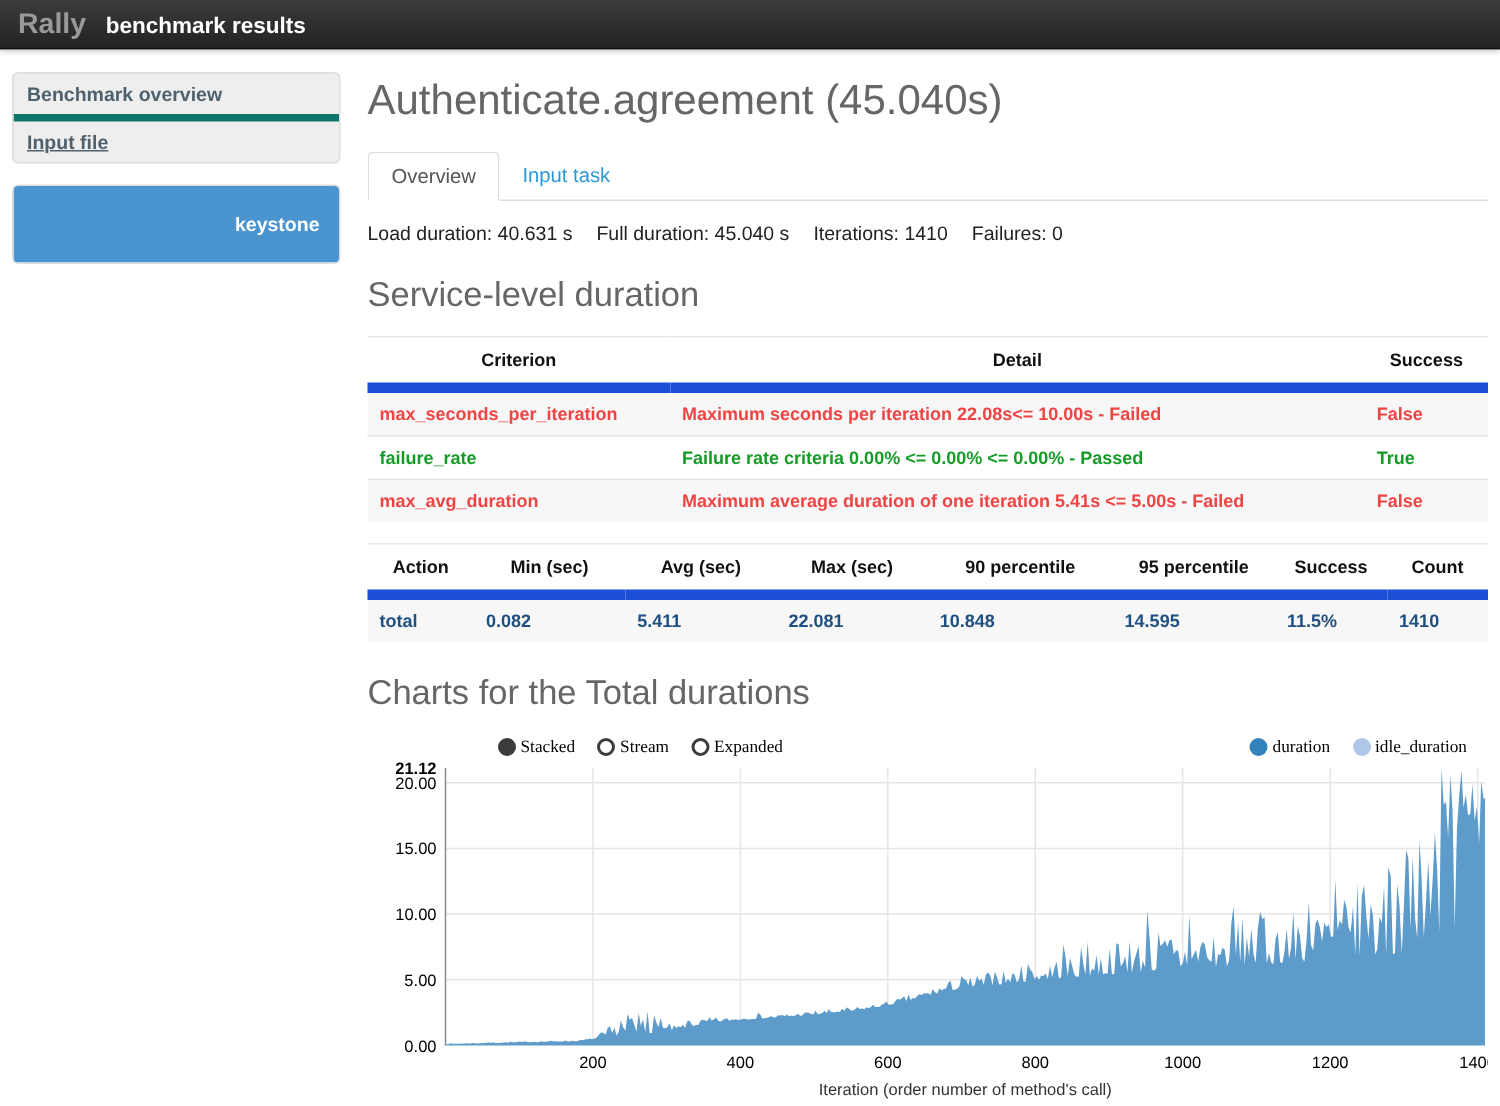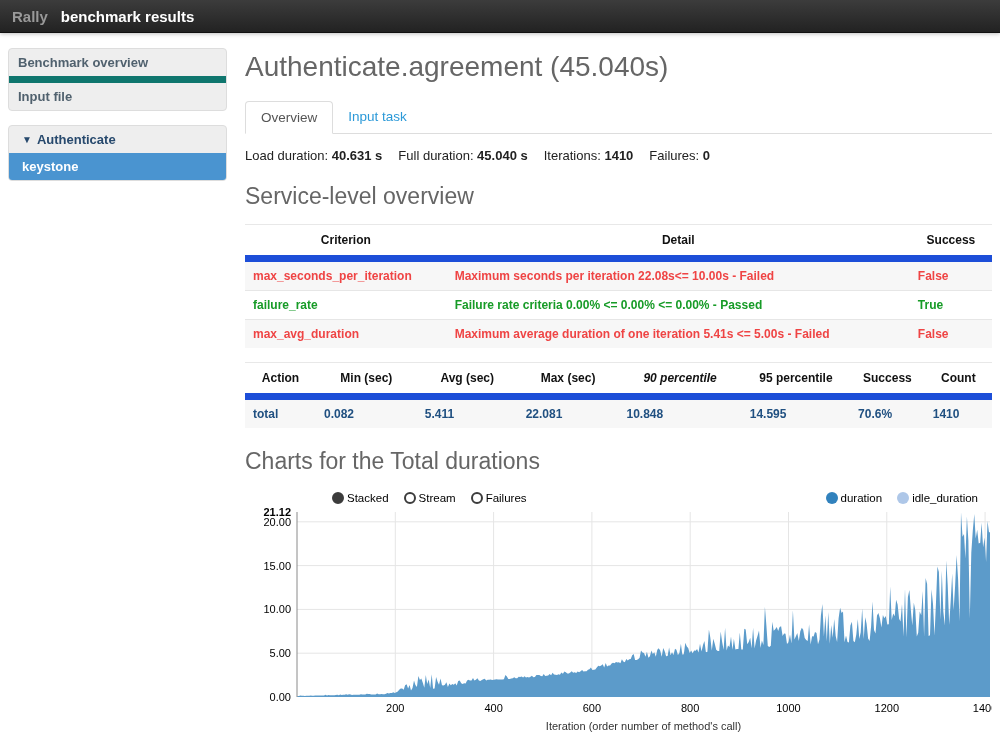--- a/index.html
+++ b/index.html
@@ -3,65 +3,65 @@
 <meta charset="utf-8">
 <style>
   * { box-sizing: border-box; }
   html,body { margin:0; padding:0; width:1000px; height:737px; overflow:hidden;
               background:#fff; font-family:"Liberation Sans", sans-serif; color:#333; }
 
   
   .navbar { height:33px; line-height:33px; padding:0 12px;
             background:linear-gradient(#3c3c3c,#222); border-bottom:1px solid #111;
             box-shadow:0 1px 4px rgba(0,0,0,.25); white-space:nowrap; }
-  .navbar .brand { color:#999; font-weight:bold; font-size:15px; margin-right:13px; }
+  .navbar .brand { color:#999; font-weight:bold; font-size:19px; margin-right:13px; }
   .navbar .nav-title { color:#fff; font-weight:bold; font-size:15px; }
 
   
   .layout { display:flex; align-items:flex-start; }
   .sidebar { width:219px; flex:0 0 219px; margin:15px 0 0 8px; font-size:13px; }
   .nav-group { border:1px solid #ddd; border-radius:4px; background:#eee; margin-bottom:14px; overflow:hidden; }
   .nav-group ul { list-style:none; margin:0; padding:0; }
   .nav-item { padding:6px 9px; font-weight:bold; color:#50616e; cursor:pointer; }
-  .nav-item + .nav-item { border-top:7px solid #0f766e; }
+  .nav-item + .nav-item { border-top:5px solid #0f766e;text-decoration:underline; }
   .group-header { padding:6px 13px; font-weight:bold; color:#27496d; cursor:pointer; }
   .group-header .caret { font-size:10px; margin-right:5px; display:inline-block; vertical-align:1px; }
-  .group-item { padding:6px 13px; font-weight:bold; cursor:pointer; }
+  .group-item { padding:18px 13px; font-weight:bold; cursor:pointer;text-align:right; }
   .group-item.active { background:#4a94d0; color:#fff; }
 
   main { flex:1 1 auto; margin:0 8px 0 18px; padding-top:10px; min-width:0; }
   h1 { font-size:28px; font-weight:400; color:#666; margin:8px 0 18px; }
   h2 { font-size:23px; font-weight:400; color:#666; margin:20px 0 10px; }
 
   
   .tabs { list-style:none; display:flex; margin:0 0 14px; padding:0; border-bottom:1px solid #ddd; font-size:13.5px; }
   .tabs li { padding:8px 15px; margin-bottom:-1px; cursor:pointer; color:#2b99d8; }
   .tabs li.active { background:#fff; border:1px solid #ddd; border-bottom-color:#fff;
                     border-radius:4px 4px 0 0; color:#555; cursor:default; }
 
   
   .stats { font-size:13px; margin:14px 0 4px; color:#222; }
   .stats .stat { margin-right:16px; }
-  .stats b { font-weight:bold; }
+  .stats b { font-weight:normal; }
 
   
   table { width:100%; border-collapse:collapse; font-size:12px; margin:14px 0 6px; border-top:1px solid #e8e8e8; }
   th { text-align:center; font-weight:bold; color:#111; padding:8px 8px; border-bottom:7px solid #1d4ed8; }
   td { padding:7px 8px; font-weight:bold; }
   tbody tr { border-top:1px solid #e6e6e6; }
   tbody tr:nth-child(odd) { background:#f7f7f7; }
   tr.sla-fail td { color:#ef4444;margin-top:16px; }
   tr.sla-pass td { color:#179b27; }
   #dur-table td { color:#205081; }
 
   
   .chart-head { display:flex; justify-content:space-between; align-items:center;
                 padding:0 14px 0 87px; margin-top:14px; height:18px; font-size:11.5px; color:#000; }
   .chart-head .grp { display:flex; gap:15px; }
-  .ctrl, .lgd { display:flex; align-items:flex-end; cursor:pointer; }
+  .ctrl, .lgd { display:flex; align-items:flex-end; cursor:pointer;font-family:Liberation Serif, serif; }
   .dot { display:inline-block; width:12px; height:12px; border-radius:50%; margin-right:3px; }
   .ctrl .dot.on  { background:#3c3c3c; border:2px solid #3c3c3c; }
   .ctrl .dot.off { background:#fff; border:2px solid #3c3c3c; }
   svg#chart { display:block; }
   svg text { font-family:"Liberation Sans", sans-serif; font-size:11px; fill:#000; }
   svg text.xlab { fill:#333; }
 </style>
 </head>
 <body>
 
@@ -71,40 +71,37 @@
 
 <div class="layout">
   <aside class="sidebar">
     <div class="nav-group">
       <ul id="sidebar-top">
           <li class="nav-item">Benchmark overview</li>
           <li class="nav-item">Input file</li>
         </ul>
     </div>
     <div class="nav-group">
-      <div class="group-header">
-        <span class="caret">▼</span><span>Authenticate</span>
-      </div>
       <ul id="group-items">
           <li class="group-item active">keystone</li>
         </ul>
     </div>
   </aside>
 
   <main>
     <h1>Authenticate.agreement (45.040s)</h1>
 
     <ul class="tabs" id="tabs">
         <li class="active">Overview</li>
         <li>Input task</li>
       </ul>
 
     <div class="stats" id="stats"><span class="stat"><span>Load duration: </span><b>40.631 s</b></span><span class="stat"><span>Full duration: </span><b>45.040 s</b></span><span class="stat"><span>Iterations: </span><b>1410</b></span><span class="stat"><span>Failures: </span><b>0</b></span></div>
 
-    <h2>Service-level overview</h2>
+    <h2>Service-level duration</h2>
     <table id="sla-table">
       <thead>
           <tr id="sla-head">
             <th style="width: 27%;">Criterion</th>
             <th style="width: 62%;">Detail</th>
             <th style="width: 11%;">Success</th>
           </tr>
         </thead>
       <tbody id="sla-body">
           <tr class="sla-fail">
@@ -125,54 +122,54 @@
         </tbody>
     </table>
 
     <table id="dur-table">
       <thead>
           <tr id="dur-head">
             <th style="width: 9.5%;">Action</th>
             <th style="width: 13.5%;">Min (sec)</th>
             <th style="width: 13.5%;">Avg (sec)</th>
             <th style="width: 13.5%;">Max (sec)</th>
-            <th style="width: 16.5%; font-style: italic;">90 percentile</th>
+            <th style="width: 16.5%;">90 percentile</th>
             <th style="width: 14.5%;">95 percentile</th>
             <th style="width: 10%;">Success</th>
             <th style="width: 9%;">Count</th>
           </tr>
         </thead>
       <tbody id="dur-body">
           <tr>
             <td>total</td>
             <td>0.082</td>
             <td>5.411</td>
             <td>22.081</td>
             <td>10.848</td>
             <td>14.595</td>
-            <td>70.6%</td>
+            <td>11.5%</td>
             <td>1410</td>
           </tr>
         </tbody>
     </table>
 
     <h2>Charts for the Total durations</h2>
     <div class="chart-head">
       <div class="grp" id="chart-controls">
           <span class="ctrl">
             <span class="dot on"></span>
             <span>Stacked</span>
           </span>
           <span class="ctrl">
             <span class="dot off"></span>
             <span>Stream</span>
           </span>
           <span class="ctrl">
             <span class="dot off"></span>
-            <span>Failures</span>
+            <span>Expanded</span>
           </span>
         </div>
       <div class="grp" id="chart-legend">
           <span class="lgd">
             <span class="dot" style="background: rgb(49, 130, 189);"></span>
             <span>duration</span>
           </span>
           <span class="lgd">
             <span class="dot" style="background: rgb(174, 199, 232);"></span>
             <span>idle_duration</span>

